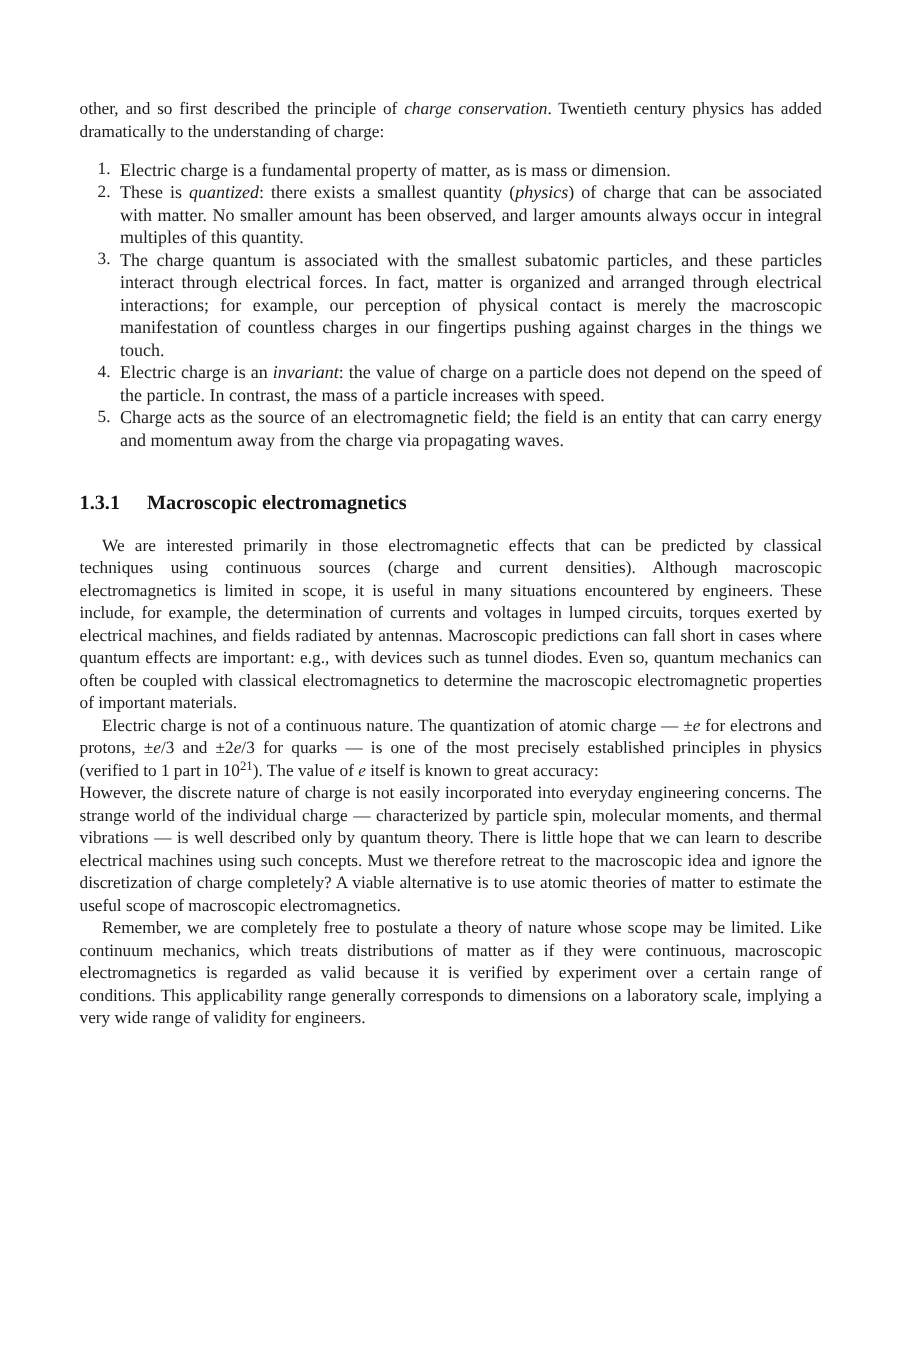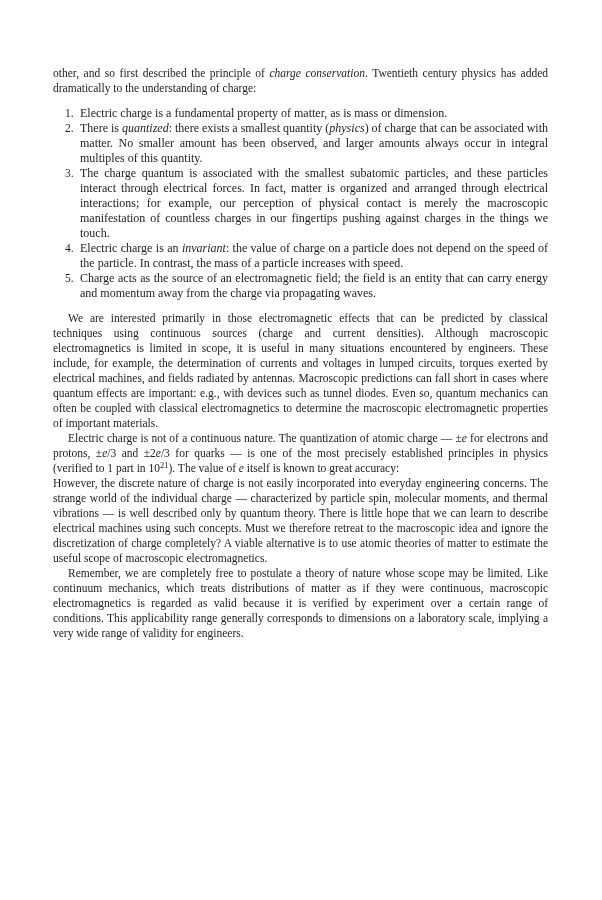--- a/index.html
+++ b/index.html
@@ -79,37 +79,38 @@
 
     <p class="para"><span>other, and so first described the principle of </span><i>charge conservation</i><span>.  Twentieth century physics has added dramatically to the understanding of charge:</span></p>
 
     <div class="list">
       <div class="li">
         <span class="num">1.</span>
         <div class="li-text"><span>Electric charge is a fundamental property of matter, as is mass or dimension.</span></div>
       </div>
       <div class="li">
         <span class="num">2.</span>
-        <div class="li-text"><span>There is </span><i>quantized</i><span>:  there exists a smallest quantity (</span><i>physics</i><span>) of charge that can be associated with matter.  No smaller amount has been observed, and larger amounts always occur in integral multiples of this quantity.</span></div>
+        <div class="li-text"><span>These is </span><i>quantized</i><span>:  there exists a smallest quantity (</span><i>physics</i><span>) of charge that can be associated with matter.  No smaller amount has been observed, and larger amounts always occur in integral multiples of this quantity.</span></div>
       </div>
       <div class="li">
         <span class="num">3.</span>
         <div class="li-text"><span>The charge quantum is associated with the smallest subatomic particles, and these particles interact through electrical forces.  In fact, matter is organized and arranged through electrical interactions; for example, our perception of physical contact is merely the macroscopic manifestation of countless charges in our fingertips pushing against charges in the things we touch.</span></div>
       </div>
       <div class="li">
         <span class="num">4.</span>
         <div class="li-text"><span>Electric charge is an </span><i>invariant</i><span>:  the value of charge on a particle does not depend on the speed of the particle.  In contrast, the mass of a particle increases with speed.</span></div>
       </div>
       <div class="li">
         <span class="num">5.</span>
         <div class="li-text"><span>Charge acts as the source of an electromagnetic field; the field is an entity that can carry energy and momentum away from the charge via propagating waves.</span></div>
       </div>
     </div>
 
 
+    <h2 class="section-heading"><span class="sec-num">1.3.1</span><span>Macroscopic electromagnetics</span></h2>
 
     <p class="para indent"><span>We are interested primarily in those electromagnetic effects that can be predicted by classical techniques using continuous sources (charge and current densities).  Although macroscopic electromagnetics is limited in scope, it is useful in many situations encountered by engineers.  These include, for example, the determination of currents and voltages in lumped circuits, torques exerted by electrical machines, and fields radiated by antennas.  Macroscopic predictions can fall short in cases where quantum effects are important: e.g., with devices such as tunnel diodes.  Even so, quantum mechanics can often be coupled with classical electromagnetics to determine the macroscopic electromagnetic properties of important materials.</span></p>
 
     <p class="para indent"><span>Electric charge is not of a continuous nature.  The quantization of atomic charge — ±</span><i>e</i><span> for electrons and protons, ±</span><i>e</i><span>/3 and ±2</span><i>e</i><span>/3 for quarks — is one of the most precisely established principles in physics (verified to 1 part in 10</span><sup>21</sup><span>).  The value of </span><i>e</i><span> itself is known to great accuracy:</span></p>
 
 
     <p class="para"><span>However, the discrete nature of charge is not easily incorporated into everyday engineering concerns.  The strange world of the individual charge — characterized by particle spin, molecular moments, and thermal vibrations — is well described only by quantum theory.  There is little hope that we can learn to describe electrical machines using such concepts.  Must we therefore retreat to the macroscopic idea and ignore the discretization of charge completely?  A viable alternative is to use atomic theories of matter to estimate the useful scope of macroscopic electromagnetics.</span></p>
 
     <p class="para indent"><span>Remember, we are completely free to postulate a theory of nature whose scope may be limited.  Like continuum mechanics, which treats distributions of matter as if they were continuous, macroscopic electromagnetics is regarded as valid because it is verified by experiment over a certain range of conditions.  This applicability range generally corresponds to dimensions on a laboratory scale, implying a very wide range of validity for engineers.</span></p>
 

